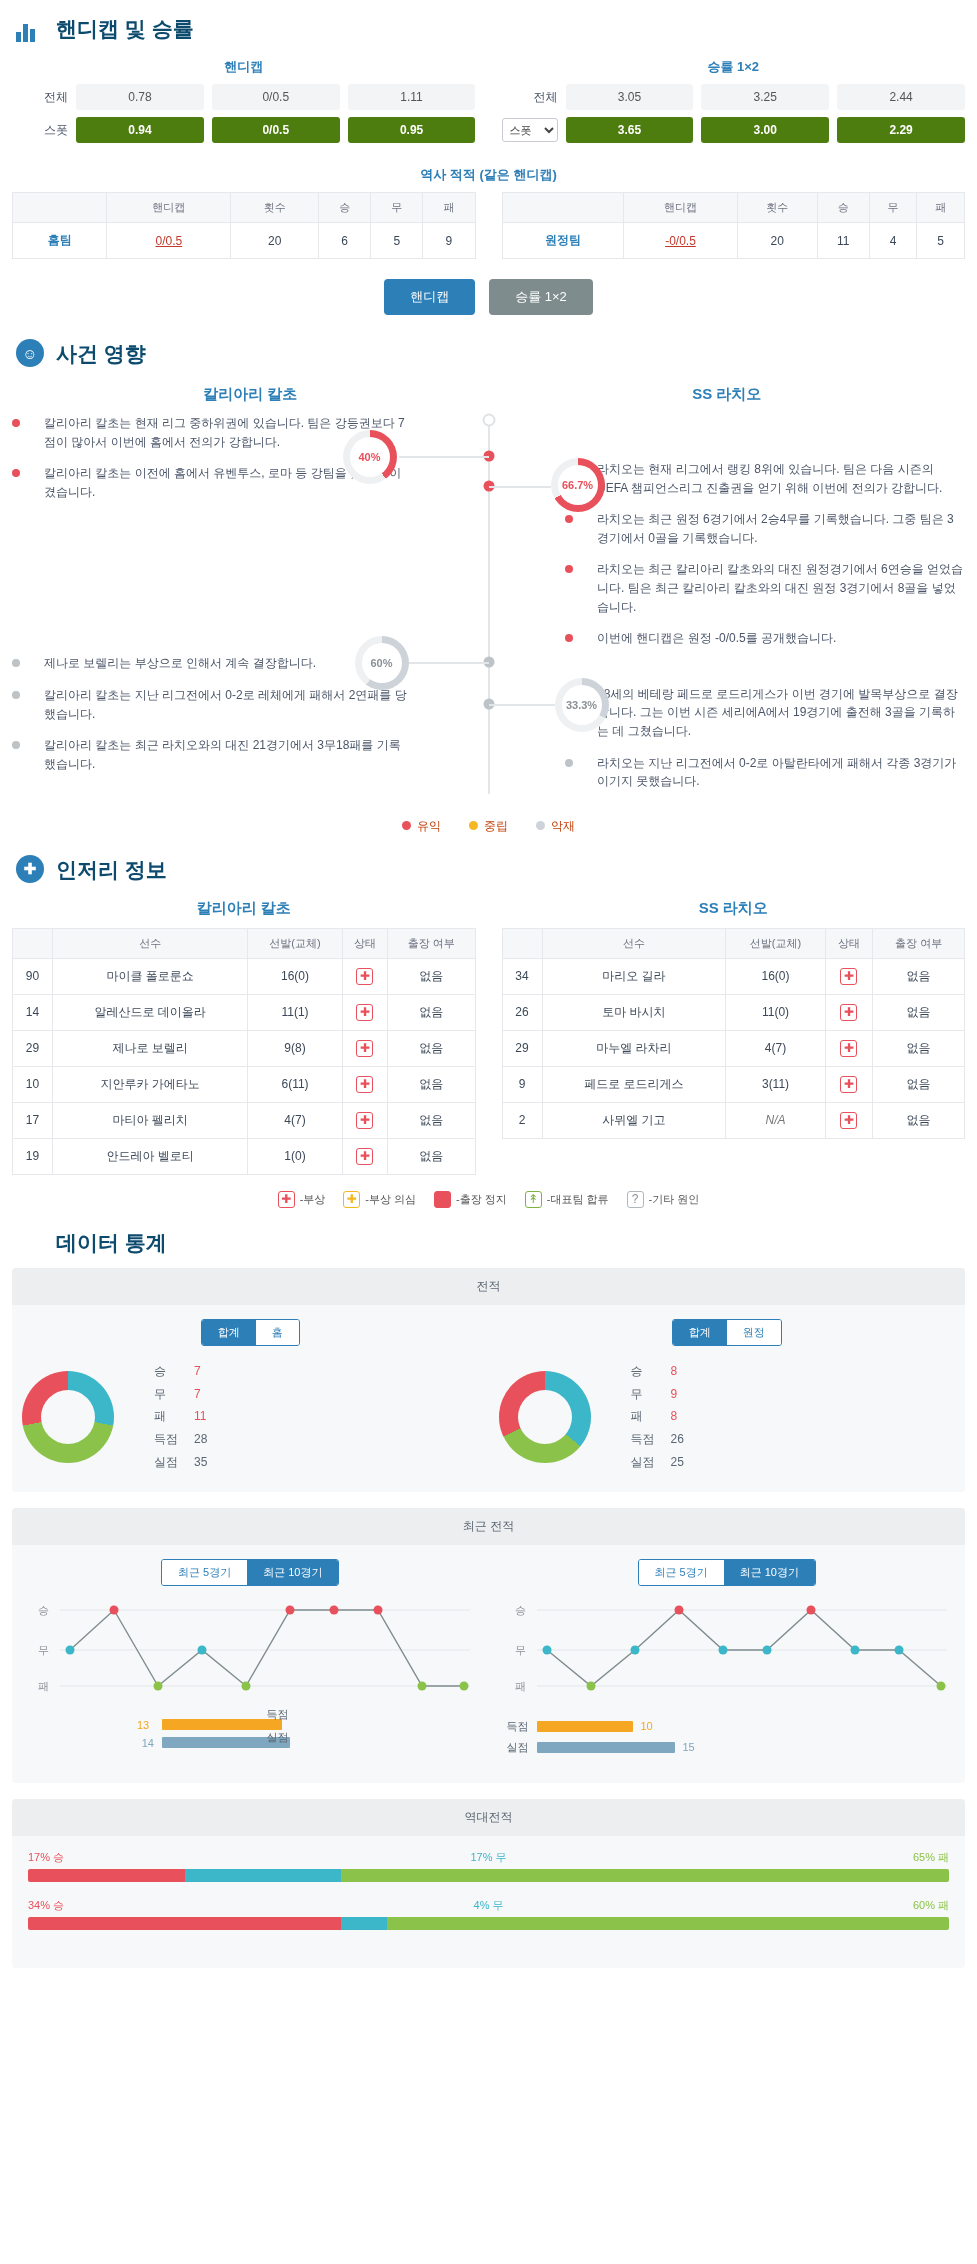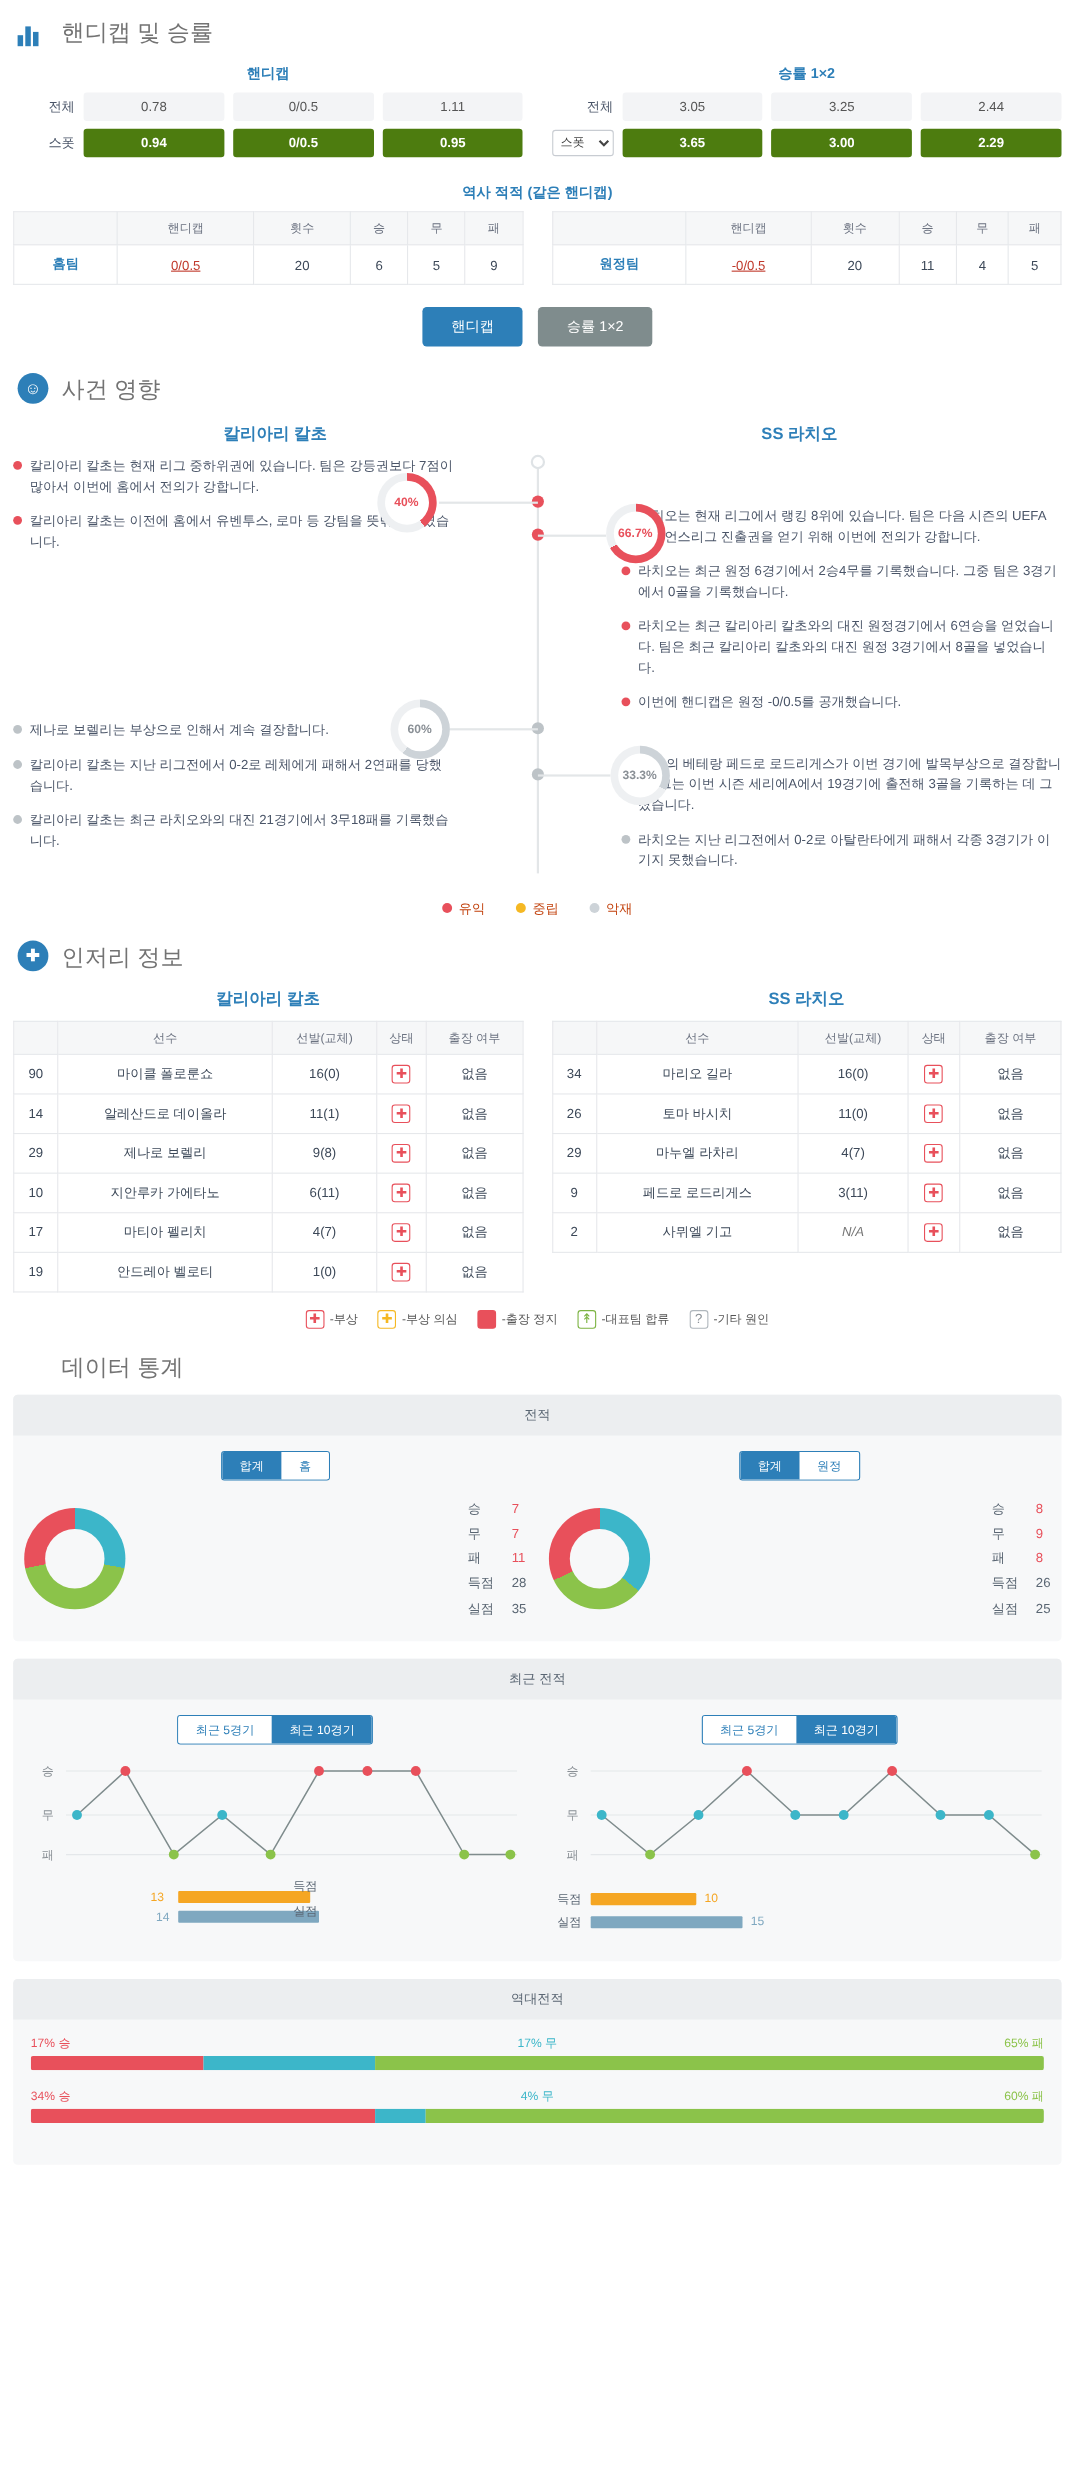--- a/index.html
+++ b/index.html
@@ -12,21 +12,21 @@
     font-size: 13px;
   }
   .page { width: 977px; padding: 0 12px 20px; }
 
   
   .sec-head {
     display: flex; align-items: center; gap: 10px;
     padding: 14px 0 10px 4px;
   }
   .sec-head .title {
-    font-size: 21px; font-weight: normal; color: #737373;
+    font-size: 21px; font-weight: bold; color: #0c4a6e;
   }
   .sec-ico { width: 30px; height: 30px; flex: 0 0 30px; position: relative; }
 
   
   .ico-bars { display:flex; align-items:flex-end; gap:2px; height:22px; margin-top:6px;}
   .ico-bars i { display:block; width:5px; background:#2d7fb8; }
   .ico-bars i:nth-child(1){height:10px;}
   .ico-bars i:nth-child(2){height:18px;}
   .ico-bars i:nth-child(3){height:13px;}
 
@@ -82,21 +82,21 @@
 
   
   .inf-head { display:flex; }
   .inf-head > div { flex:1; text-align:center; font-weight:bold; color:#2d7fb8; font-size:15px; padding:6px 0 10px; }
 
   .inf-body { display:flex; position:relative; min-height:370px; }
   .inf-side { width:400px; }
   .inf-side.right { text-align:left; }
   .inf-mid { flex:1; position:relative; }
 
-  .bullet { display:flex; gap:7px; margin:0 0 13px 0; font-size:12px; line-height:1.55; }
+  .bullet { display:flex; gap:24px; margin:0 0 13px 0; font-size:12px; line-height:1.55; }
   .bullet .dot { width:8px;height:8px;border-radius:50%;margin-top:5px;flex:0 0 8px;}
   .dot.red { background:#e8505b; }
   .dot.grey { background:#bdc3c7; }
   .bullet .txt { flex:1; color:#4a5568; }
   .inf-side.left .bullet { flex-direction:row; }
 
   .ring { position:relative; width:54px; height:54px; }
   .ring .inner {
     position:absolute; inset:7px; background:#fff; border-radius:50%;
     display:flex;align-items:center;justify-content:center;font-size:11px;font-weight:bold;
@@ -132,21 +132,21 @@
 
   
   .panel { background:#f7f8f9; border-radius:4px; margin-bottom:16px; padding:0 0 18px; }
   .panel-head { text-align:center; font-size:12px; color:#5a6673; padding:10px 0; background:#eceef0; border-radius:4px 4px 0 0; }
   .toggle { display:inline-flex; border:1px solid #2d7fb8; border-radius:3px; overflow:hidden; font-size:11px; }
   .toggle div { padding:5px 16px; cursor:pointer; background:#fff; color:#2d7fb8; }
   .toggle div.on { background:#2d7fb8; color:#fff; }
 
   .stat-half { width:50%; float:left; padding:14px 10px 0; }
   .clear { clear:both; }
-  .donut-row { display:flex; align-items:center; justify-content:space-between; gap:40px; margin-top:14px; }
+  .donut-row { display:flex; align-items:center; justify-content:flex-start; gap:40px; margin-top:14px; }
   .donut { width:92px;height:92px;border-radius:50%; position:relative; }
   .donut .hole { position:absolute; inset:19px; background:#f7f8f9; border-radius:50%; }
   .kv { font-size:12px; line-height:1.9; }
   .kv .k { display:inline-block; width:40px; color:#5a6673; }
   .kv .v { color:#e8505b; }
   .kv .v.plain { color:#5a6673; }
 
   .chart-box { padding:6px 12px 0; }
   .axis-lbl { font-size:11px; fill:#8a9096; }
 

